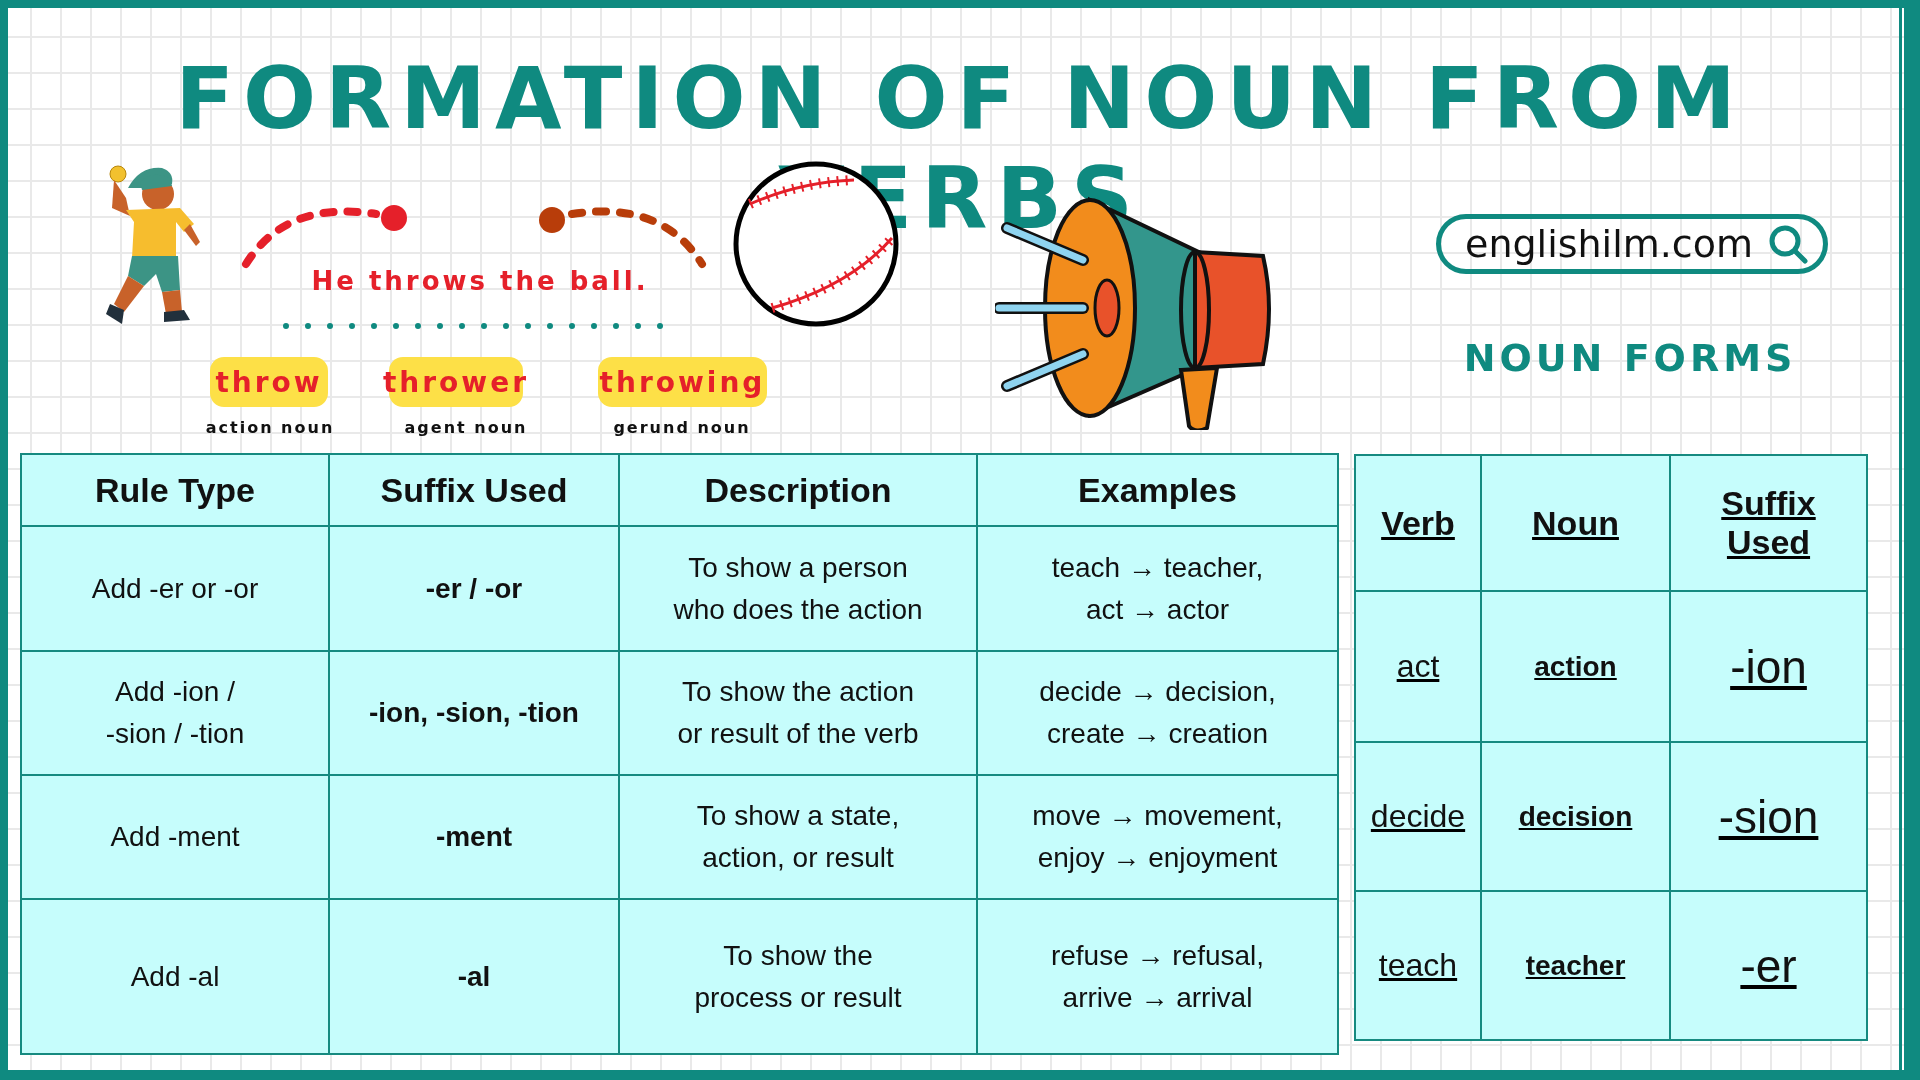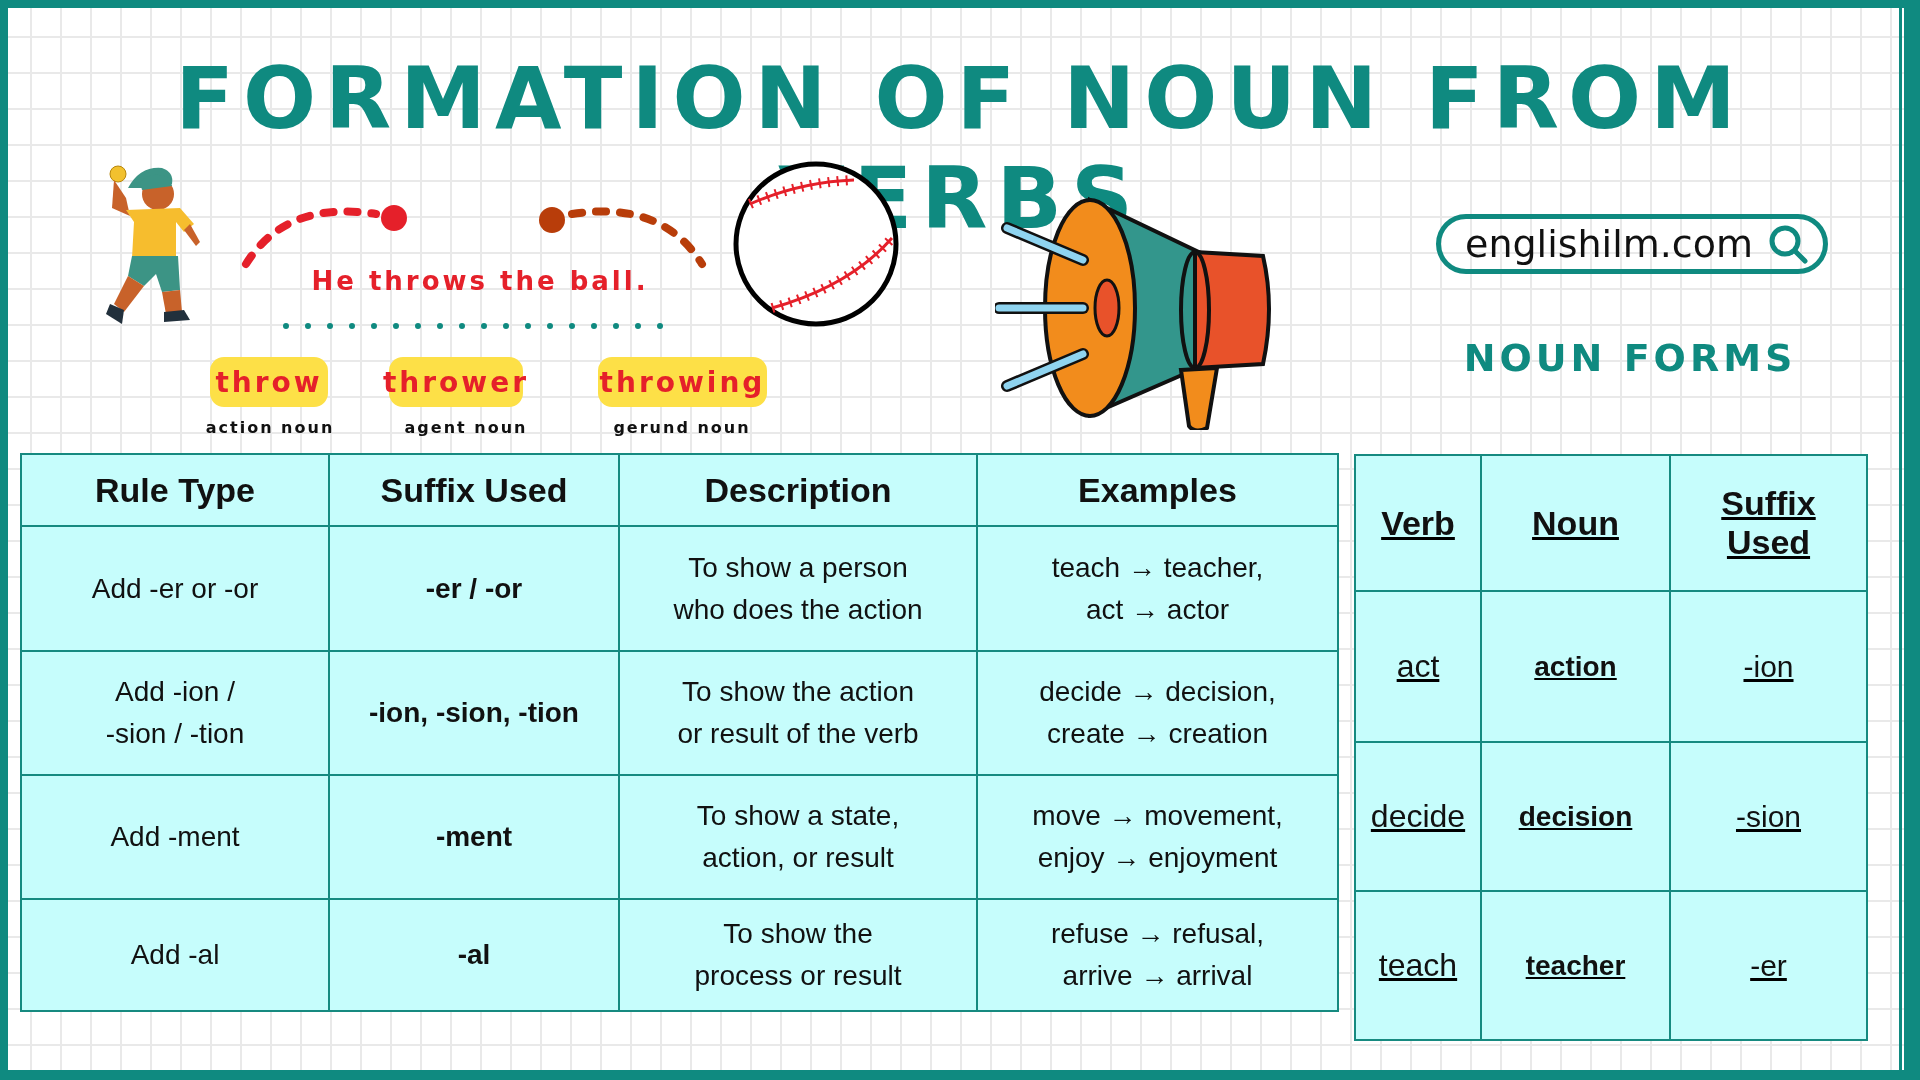--- a/index.html
+++ b/index.html
@@ -67,21 +67,21 @@
     padding:0 6px; box-sizing:border-box;
   }
   table.grid th { font-weight:bold; font-size:34px; }
   .main { left:20px; top:453px; width:1317px; }
   .main td { font-size:28px; line-height:42px; }
   .main td.suffix { font-weight:bold; }
   .side { left:1354px; top:454px; width:512px;text-decoration:underline; }
   .side th { font-size:34px; }
   .side td.verb { font-size:32px; }
   .side td.noun { font-size:28px; font-weight:bold; }
-  .side td.suf { font-size:30px; }
+  .side td.suf { font-size:46px; }
   .multiline { white-space:pre-line; }
 </style>
 </head>
 <body>
 
 <div class="frame"></div>
 <div class="inner-line"></div>
 
 <div class="title">FORMATION OF NOUN FROM VERBS</div>
 
@@ -196,21 +196,21 @@
 create → creation</td>
   </tr>
   <tr style="height:124px">
     <td class="multiline">Add -ment</td>
     <td class="suffix">-ment</td>
     <td class="multiline">To show a state,
 action, or result</td>
     <td class="multiline">move → movement,
 enjoy → enjoyment</td>
   </tr>
-  <tr style="height:112px">
+  <tr style="height:155px">
     <td class="multiline">Add -al</td>
     <td class="suffix">-al</td>
     <td class="multiline">To show the
 process or result</td>
     <td class="multiline">refuse → refusal,
 arrive → arrival</td>
   </tr>
 </tbody>
   </table>
 

